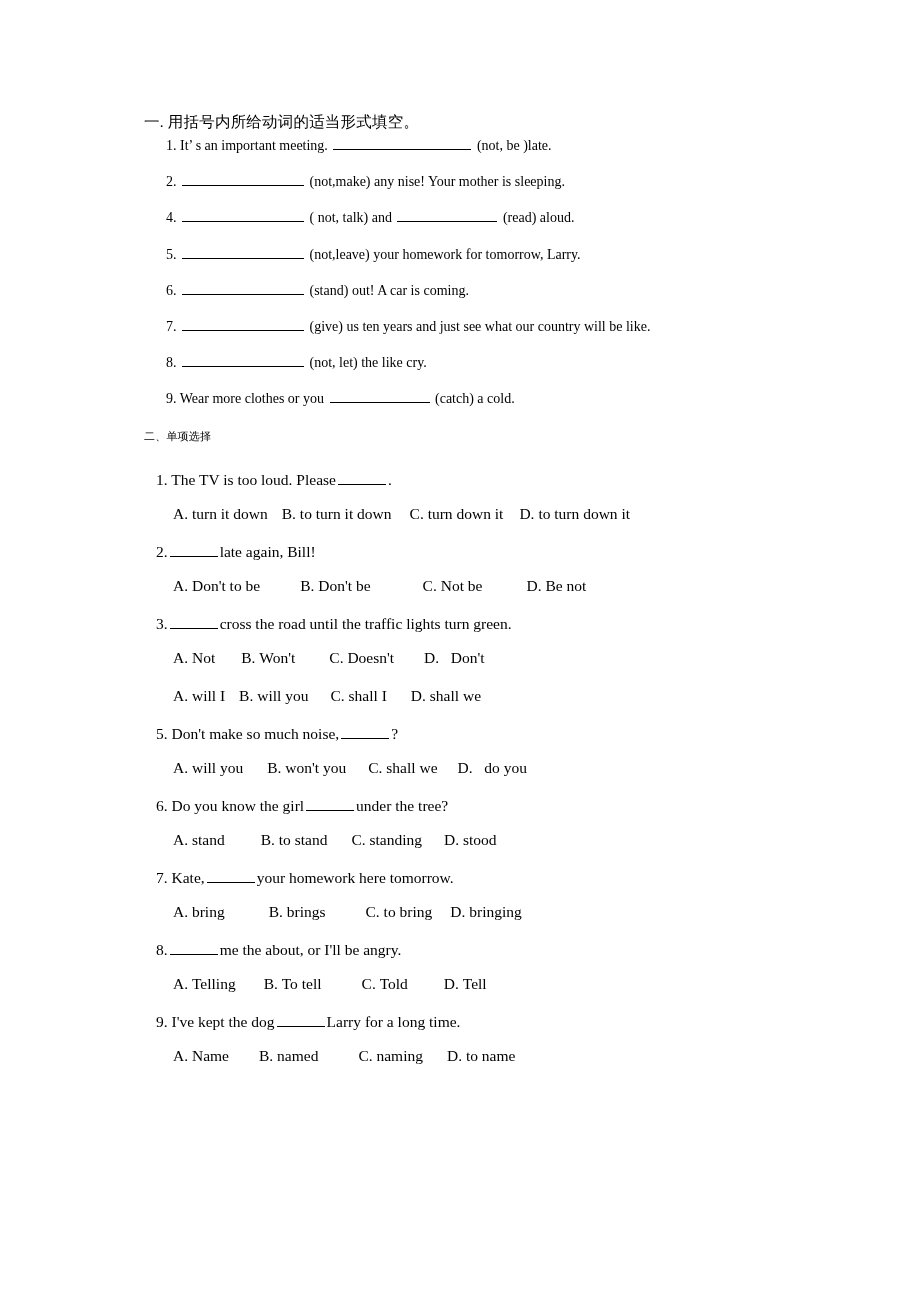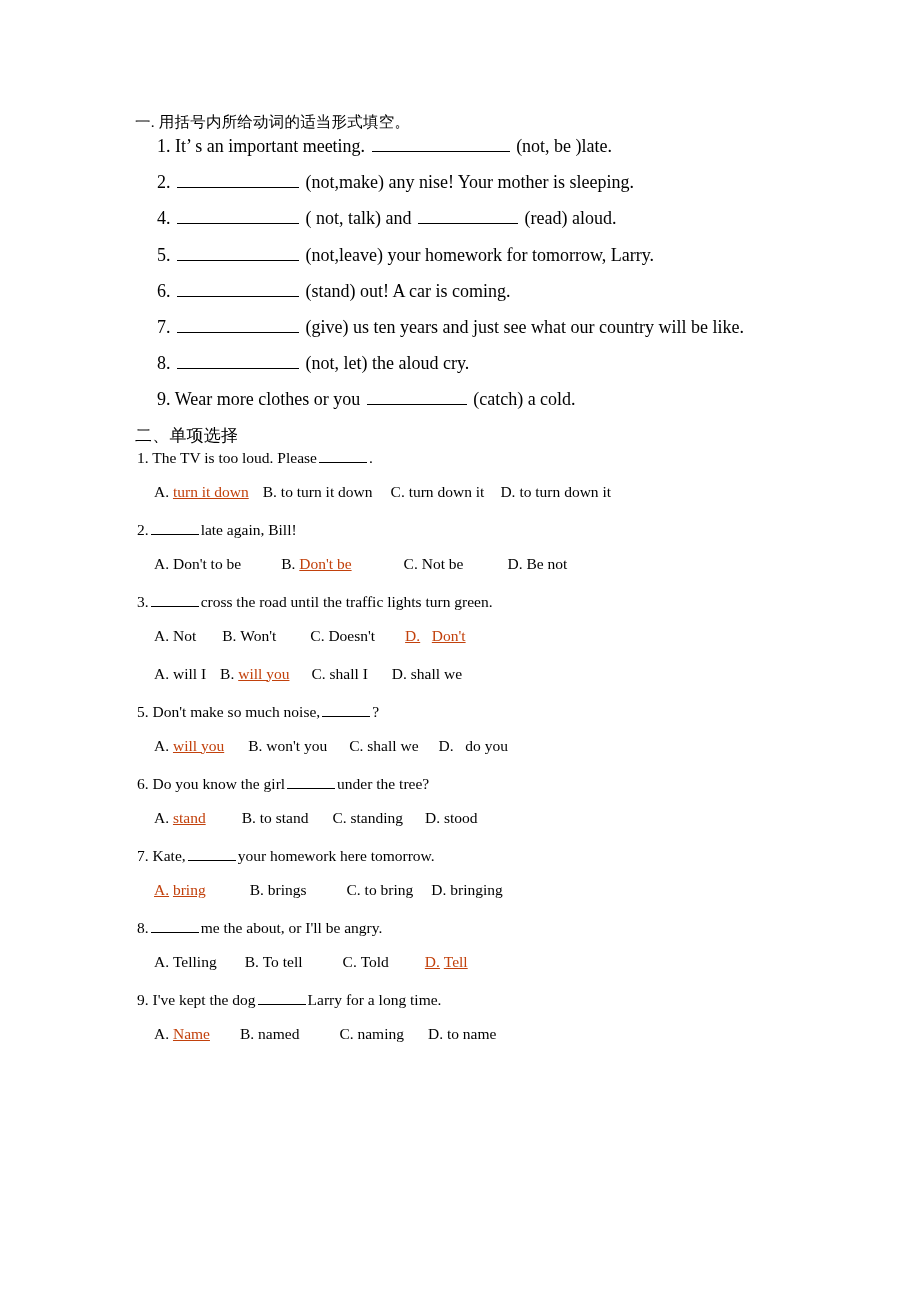--- a/index.html
+++ b/index.html
@@ -17,49 +17,49 @@
   .page {
     position: relative;
     width: 920px;
     height: 1302px;
     padding: 0;
     box-sizing: border-box;
     overflow: hidden;
   }
   .content {
     position: absolute;
-    left: 135px;
+    left: 144px;
     top: 112px;
     width: 700px;
   }
 
   
   .section-heading {
     font-size: 15.5px;
     line-height: 20px;
     margin: 0 0 4px 0;
     white-space: nowrap;
     letter-spacing: 0.2px;
   }
   .section-heading-2 {
-    font-size: 17px;
+    font-size: 11px;
     line-height: 20px;
-    margin: 5px 0 2px 0;
+    margin: 5px 0 24px 0;
     white-space: nowrap;
     letter-spacing: 0.2px;
   }
 
   
   .fill-list {
     margin: 0;
     padding: 0;
     list-style: none;
   }
   .fill-item {
-    font-size: 18px;
+    font-size: 14px;
     line-height: 20px;
     padding-left: 22px;
     margin: 0 0 16.2px 0;
     white-space: nowrap;
   }
   .fill-item .num {
     display: inline;
   }
 
   .blank {
@@ -70,21 +70,21 @@
     margin: 0 2px;
   }
   .b-xl { width: 138px; }
   .b-lg { width: 122px; }
   .b-md { width: 100px; }
   .b-sm { width: 74px; }
   .b-xxs { width: 48px; }
 
   
   .mc-list {
-    margin: 2px;
+    margin: 12px;
     padding: 0;
     list-style: none;
   }
   .mc-q {
     margin: 0 0 6px 0;
   }
   .mc-stem {
     font-size: 15.5px;
     line-height: 20px;
     margin: 0 0 14px 0;
@@ -95,38 +95,38 @@
     line-height: 20px;
     margin: 0 0 18px 0;
     padding-left: 17px;
     white-space: nowrap;
   }
   .opt {
     display: inline-block;
   }
   .opt .lbl { display: inline; }
   .opt .ans { display: inline; }
-  .red { color: #c2410c; text-decoration: underline; }
+  .red { color: #000000; }
 </style>
 </head>
 <body>
 
 <div class="page">
   <div class="content">
 
     <div class="section-heading">一. 用括号内所给动词的适当形式填空。</div>
 
     <ul class="fill-list" id="fill-list">
         <li class="fill-item"><span class="num">1.</span> <span>It’ s an important meeting.</span> <span class="blank b-xl"></span> <span>(not, be )late.</span></li>
         <li class="fill-item"><span class="num">2.</span> <span class="blank b-lg"></span> <span>(not,make) any nise! Your mother is sleeping.</span></li>
         <li class="fill-item"><span class="num">4.</span> <span class="blank b-lg"></span> <span>( not, talk) and</span> <span class="blank b-md"></span> <span>(read) aloud.</span></li>
         <li class="fill-item"><span class="num">5.</span> <span class="blank b-lg"></span> <span>(not,leave) your homework for tomorrow, Larry.</span></li>
         <li class="fill-item"><span class="num">6.</span> <span class="blank b-lg"></span> <span>(stand) out! A car is coming.</span></li>
         <li class="fill-item"><span class="num">7.</span> <span class="blank b-lg"></span> <span>(give) us ten years and just see what our country will be like.</span></li>
-        <li class="fill-item"><span class="num">8.</span> <span class="blank b-lg"></span> <span>(not, let) the aloud cry.</span></li>
+        <li class="fill-item"><span class="num">8.</span> <span class="blank b-lg"></span> <span>(not, let) the like cry.</span></li>
         <li class="fill-item"><span class="num">9.</span> <span>Wear more clothes or you</span> <span class="blank b-md"></span> <span>(catch) a cold.</span></li>
       </ul>
 
     <div class="section-heading-2">二、单项选择</div>
 
     <ul class="mc-list" id="mc-list">
         <li class="mc-q">
           <div class="mc-stem"><span>1. The TV is too loud. Please</span><span class="blank b-xxs"></span><span>.</span></div>
           <div class="mc-options"><span class="opt"><span class="lbl">A.</span>&nbsp;<span class="ans red">turn it down</span></span><span style="display: inline-block; width: 14px;"></span><span class="opt"><span class="lbl">B.</span>&nbsp;<span class="ans">to turn it down</span></span><span style="display: inline-block; width: 18px;"></span><span class="opt"><span class="lbl">C.</span>&nbsp;<span class="ans">turn down it</span></span><span style="display: inline-block; width: 16px;"></span><span class="opt"><span class="lbl">D.</span>&nbsp;<span class="ans">to turn down it</span></span></div>
         </li>

